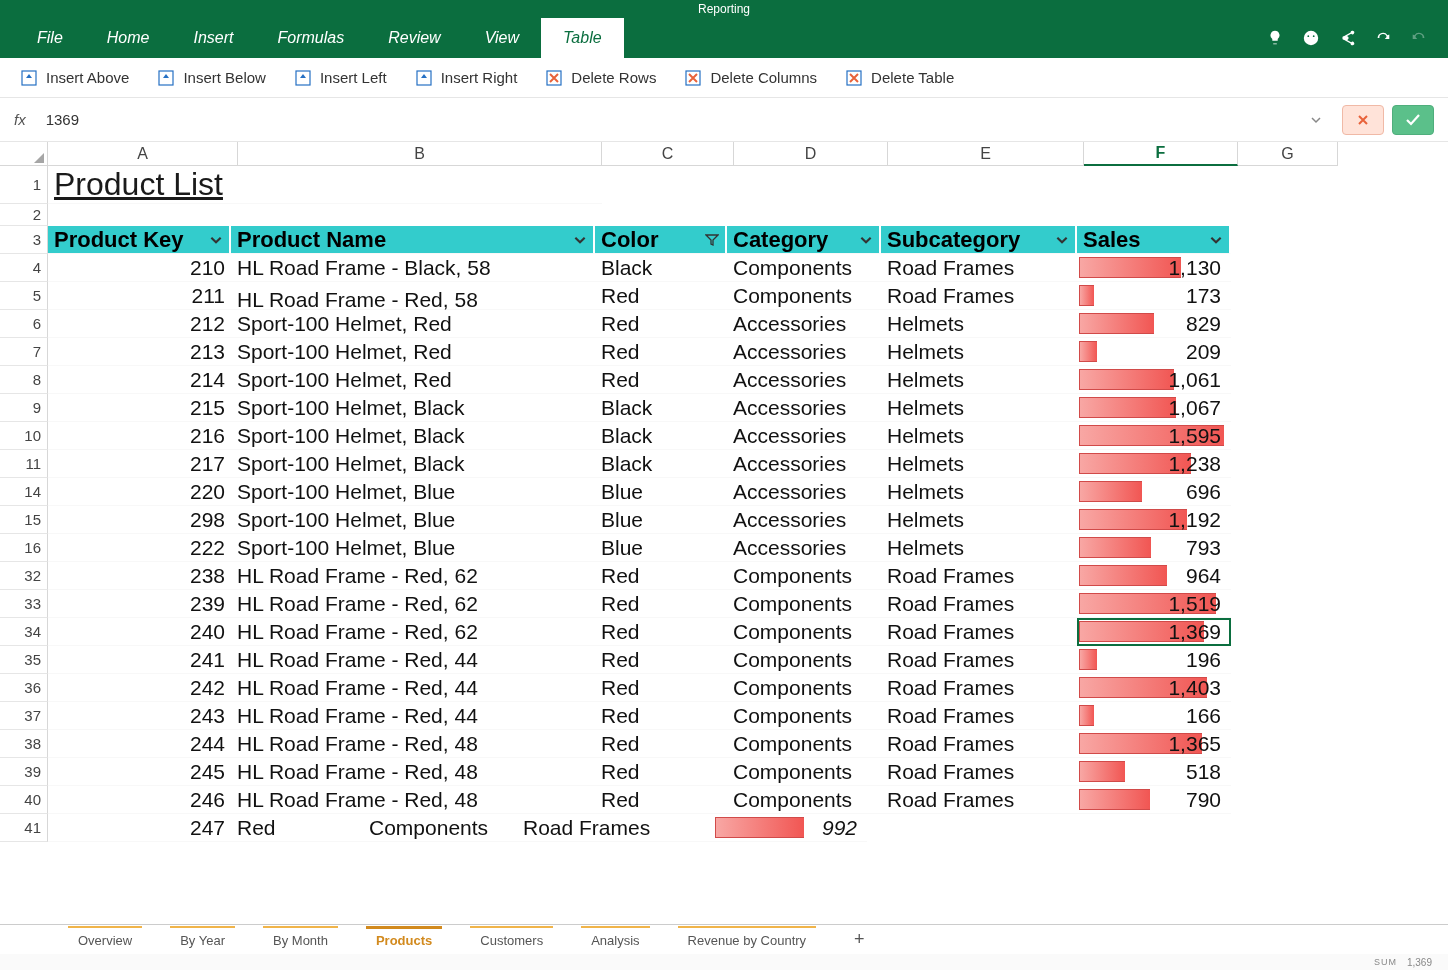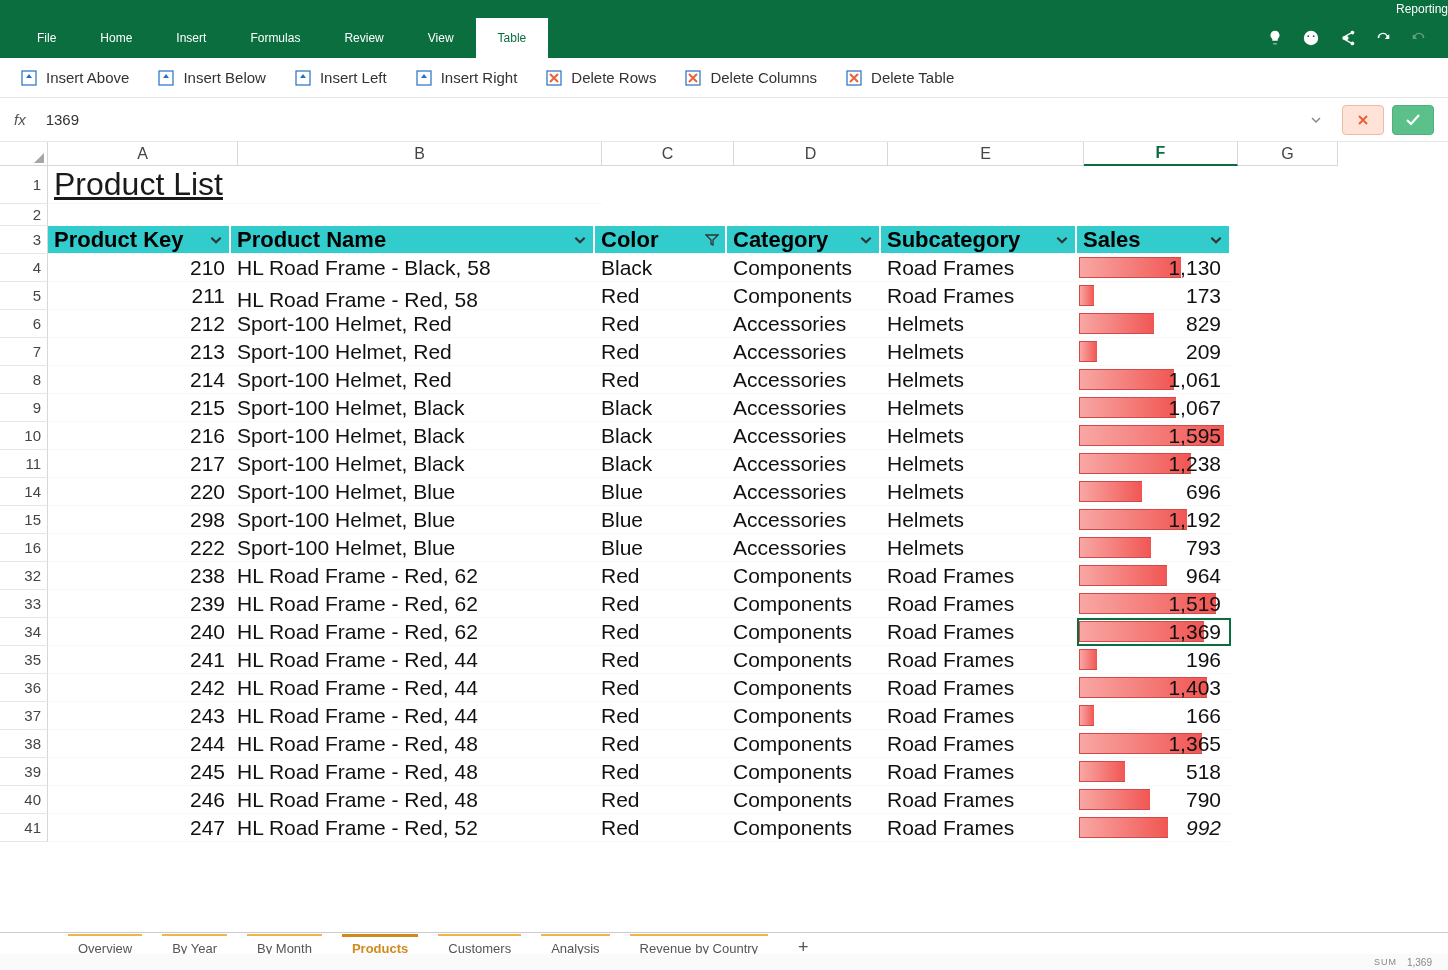--- a/index.html
+++ b/index.html
@@ -1,19 +1,19 @@
 <!DOCTYPE html>
 <html><head>
 <meta charset="utf-8">
 <style>
   * { box-sizing: border-box; margin: 0; padding: 0; }
   body { font-family: "Segoe UI", Arial, sans-serif; font-size: 14px; background: #fff; width: 1448px; height: 970px; overflow: hidden; position: relative; }
-  .titlebar { background: #0b6e3f; color: #fff; height: 18px; display: flex; align-items: center; justify-content: flex-end; font-size: 12px; }
+  .titlebar { background: #0b6e3f; color: #fff; height: 18px; display: flex; align-items: center; justify-content: center; font-size: 12px; }
   .ribbon-tabs { background: #0b6e3f; height: 40px; display: flex; align-items: stretch; padding-left: 15px; }
-  .ribbon-tab { color: #fff; padding: 0 22px; display: flex; align-items: center; font-size: 12px; cursor: pointer; }
+  .ribbon-tab { color: #fff; padding: 0 22px; display: flex; align-items: center; font-size: 16px; cursor: pointer; font-style: italic; }
   .ribbon-tab.active { background: #fff; color: #0b6e3f; }
   .ribbon-right { margin-left: auto; display: flex; align-items: center; padding-right: 20px; gap: 18px; color: #fff; }
   .ribbon-right svg { width: 18px; height: 18px; fill: #fff; }
   .toolbar { background: #fff; height: 40px; display: flex; align-items: center; padding-left: 20px; gap: 28px; border-bottom: 1px solid #e6e6e6; }
   .tool-btn { display: flex; align-items: center; gap: 8px; font-size: 15px; color: #333; cursor: pointer; }
   .tool-icon { width: 18px; height: 18px; display: inline-block; }
   .formula-bar { height: 44px; display: flex; align-items: center; padding: 0 14px; border-bottom: 1px solid #e6e6e6; gap: 20px; }
   .fx { font-style: italic; color: #555; font-size: 15px; }
   .formula-input { flex: 1; border: none; outline: none; font-size: 15px; color: #333; }
   .formula-actions { display: flex; gap: 8px; align-items: center; }
@@ -38,21 +38,21 @@
   .row.tall { height: 38px; }
   .row-h { width: 48px; border-right: 1px solid #d7d7d7; border-bottom: 1px solid #e6e6e6; display:flex; align-items:center; justify-content:flex-end; padding-right:6px; font-size:15px; color:#444; }
   .cell { border-bottom: 1px solid #f8f8f8; display: flex; align-items: center; padding: 0 6px; font-size: 21px; color:#111; }
   .title-cell { font-size: 32px; font-weight:400; color:#1a1a1a;text-decoration:underline; }
   .header-cell { background: #33cccc; font-size: 22px; font-weight: 700; color:#000; justify-content: space-between; position:relative; border-right:2px solid #fff;}
   .header-cell .flt { width:14px; height:14px; }
   .key-cell { justify-content:flex-end; padding-right:6px; }
   .sales-cell { position: relative; justify-content:flex-end; padding-right:10px; }
   .bar { position:absolute; left:2px; top:3px; bottom:3px; background: linear-gradient(to right, #f8a7a4, #f15653); border:1px solid #d14a49; border-right:none; }
   .sales-cell.selected { outline: 2px solid #0b6e3f; outline-offset:-2px; }
-  .sheet-tabs { position:absolute; bottom:8px; left:0; right:0; height:30px; display:flex; align-items:center; padding-left:60px; gap:4px; border-top:1px solid #ccc; background:#fff; }
+  .sheet-tabs { position:absolute; bottom:16px; left:0; right:0; height:30px; display:flex; align-items:center; padding-left:60px; gap:12px; border-top:1px solid #ccc; background:#fff; }
   .sheet-tab { padding:6px 18px; font-size:13px; color:#555; cursor:pointer; border-top:2px solid transparent; position:relative; }
   .sheet-tab.active { color:#d28a1e; font-weight:600; }
   .sheet-tab.bar-top::before { content:""; position:absolute; top:-1px; left:8px; right:8px; height:2px; background:#f0b44a; }
   .sheet-tab.active.bar-top::before { background:#d28a1e; height:3px; }
   .add-sheet { padding:0 18px; font-size:18px; color:#555; cursor:pointer; }
   .statusbar { position:absolute; bottom:0; left:0; right:0; height:16px; display:flex; justify-content:flex-end; align-items:center; padding-right:16px; font-size:10px; color:#888; gap:10px; background:#fafafa; }
   .chev { width:12px; height:12px; }
 </style>
 </head>
 <body>
@@ -454,21 +454,20 @@
         <div class="cell col-D" style="width: 154px;">Components</div>
         <div class="cell col-E" style="width: 196px;">Road Frames</div>
         <div class="cell col-F sales-cell" style="width: 154px;">
           <div class="bar" style="width: 46%;"></div>
           <span style="position: relative; z-index: 1;">790</span>
         </div>
       </div>
       <div class="row">
         <div class="row-h">41</div>
         <div class="cell col-A key-cell">247</div>
-        <div class="cell col-B" style="width: 364px;">HL Road Frame - Red, 52</div>
         <div class="cell col-C" style="width: 132px;">Red</div>
         <div class="cell col-D" style="width: 154px;">Components</div>
         <div class="cell col-E" style="width: 196px;">Road Frames</div>
         <div class="cell col-F sales-cell" style="width: 154px;">
           <div class="bar" style="width: 58%;"></div>
           <span style="position: relative; z-index: 1; font-style: italic;">992</span>
         </div>
       </div>
     </div>
 </div>

